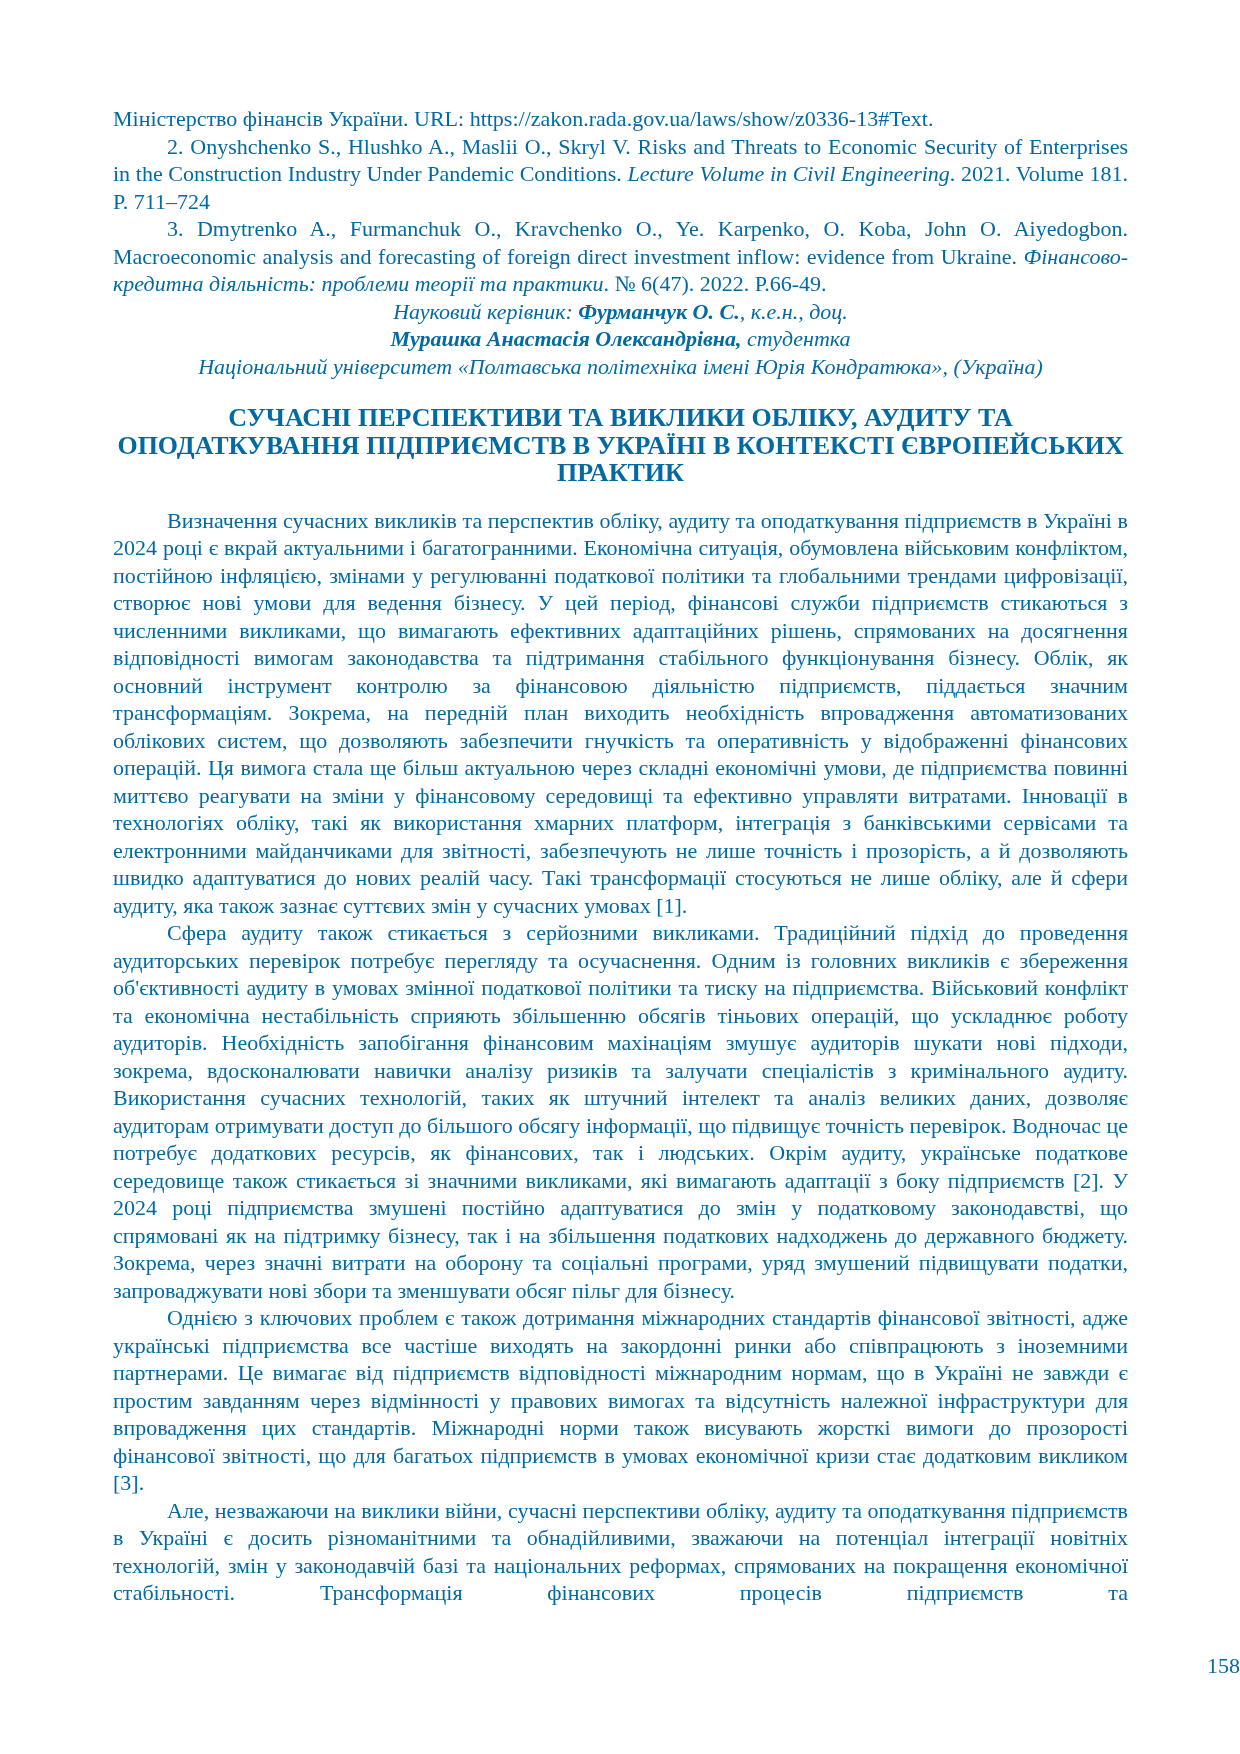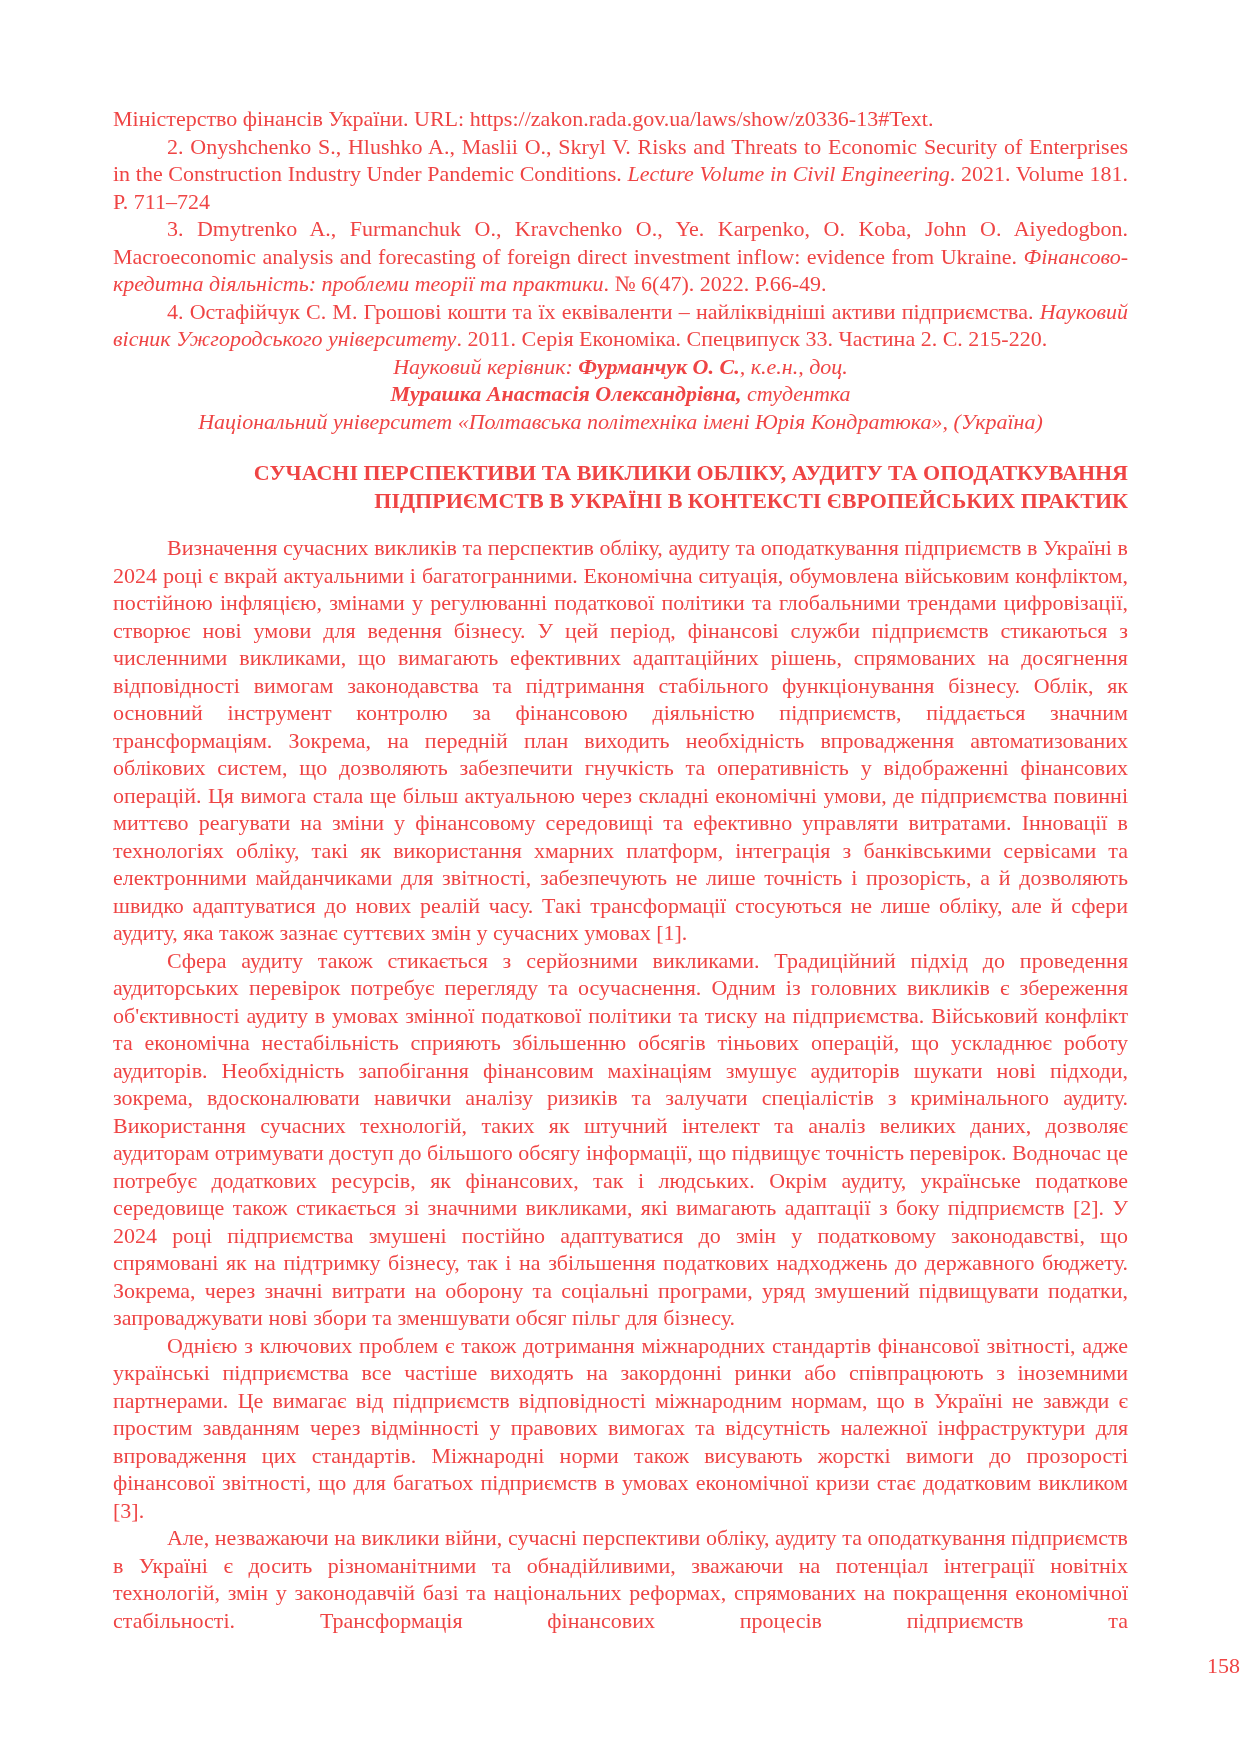--- a/index.html
+++ b/index.html
@@ -1,21 +1,21 @@
 <!DOCTYPE html>
 <html><head>
 <meta charset="utf-8">
 <style>
   * { margin: 0; padding: 0; box-sizing: border-box; }
   html, body { background: #ffffff; }
   .page {
     width: 1240px;
     height: 1754px;
     background: #ffffff;
-    color: #ef4444;
+    color: #0369a1;
     position: relative;
     font-family: "Liberation Serif", "DejaVu Serif", serif;
     font-size: 22px;
     line-height: 27.5px;
     padding: 105px 112px 0 113px;
     overflow: hidden;
   }
   .ref {
     text-align: justify;
     text-indent: 54px;
@@ -23,24 +23,24 @@
   .ref.no-indent { text-indent: 0; }
   .ref .journal { font-style: italic; }
   .udc {
     font-weight: bold;
     margin-top: 45px;
   }
   .authors { text-align: center; }
   .authors .bi { font-weight: bold; font-style: italic; }
   .authors .it { font-style: italic; }
   .title {
-    font-size: 22px;
+    font-size: 26px;
     line-height: 27.5px;
     font-weight: bold;
-    text-align: right;
+    text-align: center;
     margin-top: 24px;
   }
   .body { margin-top: 20px; }
   .body p {
     text-align: justify;
     text-indent: 54px;
   }
   .body p.continues { text-align-last: justify; }
   .pageno {
     position: absolute;
@@ -55,21 +55,20 @@
 
 <div class="page">
 
   <div>
     <p class="ref no-indent"><span>Міністерство фінансів України. URL: https://zakon.rada.gov.ua/laws/show/z0336-13#Text.</span></p>
 
     <p class="ref"><span>2. Onyshchenko S., Hlushko A., Maslii O., Skryl V. Risks and Threats to Economic Security of Enterprises in the Construction Industry Under Pandemic Conditions. </span><span class="journal">Lecture Volume in Civil Engineering</span><span>. 2021. Volume 181. P. 711–724</span></p>
 
     <p class="ref"><span>3. Dmytrenko A., Furmanchuk O., Kravchenko O., Ye. Karpenko, O. Koba, John O. Aiyedogbon. Macroeconomic analysis and forecasting of foreign direct investment inflow: evidence from Ukraine. </span><span class="journal">Фінансово-кредитна діяльність: проблеми теорії та практики</span><span>. № 6(47). 2022. Р.66-49.</span></p>
 
-    <p class="ref"><span>4. Остафійчук С. М. Грошові кошти та їх еквіваленти – найліквідніші активи підприємства. </span><span class="journal">Науковий вісник Ужгородського університету</span><span>. 2011. Серія Економіка. Спецвипуск 33. Частина 2. С. 215-220.</span></p>
   </div>
 
 
   <div class="authors">
     <p><span class="it">Науковий керівник: </span><span class="bi">Фурманчук О. С.</span><span class="it">, к.е.н., доц.</span></p>
     <p><span class="bi">Мурашка Анастасія Олександрівна,</span><span class="it"> студентка</span></p>
     <p><span class="it">Національний університет «Полтавська політехніка імені Юрія Кондратюка», (Україна)</span></p>
   </div>
 
   <h1 class="title">СУЧАСНІ ПЕРСПЕКТИВИ ТА ВИКЛИКИ ОБЛІКУ, АУДИТУ ТА ОПОДАТКУВАННЯ ПІДПРИЄМСТВ В УКРАЇНІ В КОНТЕКСТІ ЄВРОПЕЙСЬКИХ ПРАКТИК</h1>

